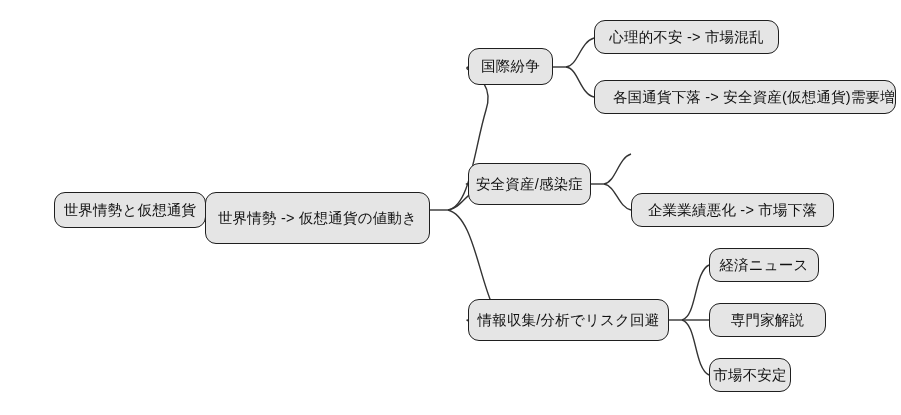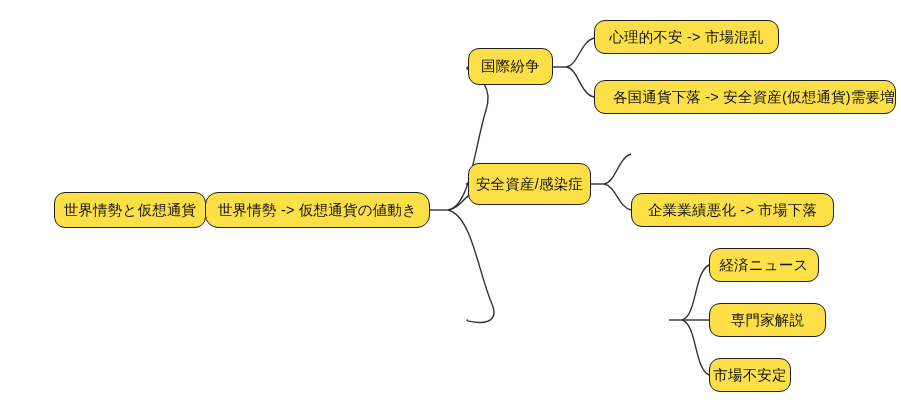--- a/index.html
+++ b/index.html
@@ -30,21 +30,21 @@
     fill: none;
     stroke: #333333;
     stroke-width: 1.4;
   }
   .node {
     position: absolute;
     box-sizing: border-box;
     display: flex;
     align-items: center;
     justify-content: center;
-    background: #fde047;
+    background: #e5e5e5;
     border: 1.6px solid #1f1f1f;
     border-radius: 11px;
     color: #111111;
     font-size: 14.5px;
     line-height: 1;
     white-space: nowrap;
     letter-spacing: 0.2px;
   }
   .node-label {
     display: block;
@@ -86,41 +86,44 @@
 
     <line x1="682" y1="320" x2="709" y2="320"></line>
 
     <path d="M682,320 C697,324 694,368 709,375"></path>
   </svg>
 
   <div class="node" style="left:10px; top:192px; width:152px; height:36px;margin-left:44px;">
     <span class="node-label">世界情勢と仮想通貨</span>
   </div>
 
-  <div class="node" style="left:205px; top:192px; width:225px; height:36px;border-radius:13px;">
+  <div class="node" style="left:205px; top:192px; width:225px; height:52px;">
     <span class="node-label">世界情勢 -&gt; 仮想通貨の値動き</span>
   </div>
 
   <div class="node" style="left:468px; top:48px; width:85px; height:37px;">
     <span class="node-label">国際紛争</span>
   </div>
   <div class="node" style="left:594px; top:20px; width:185px; height:34px;">
     <span class="node-label">心理的不安 -&gt; 市場混乱</span>
   </div>
   <div class="node" style="left:594px; top:80px; width:302px; height:34px;justify-content:flex-end;">
     <span class="node-label">各国通貨下落 -&gt; 安全資産(仮想通貨)需要増</span>
   </div>
 
   <div class="node" style="left:468px; top:163px; width:123px; height:42px;">
     <span class="node-label">安全資産/感染症</span>
   </div>
   <div class="node" style="left:631px; top:193px; width:203px; height:34px;">
     <span class="node-label">企業業績悪化 -&gt; 市場下落</span>
   </div>
 
+  <div class="node" style="left:468px; top:299px; width:201px; height:42px;">
+    <span class="node-label">情報収集/分析でリスク回避</span>
+  </div>
   <div class="node" style="left:709px; top:248px; width:110px; height:34px;">
     <span class="node-label">経済ニュース</span>
   </div>
   <div class="node" style="left:709px; top:303px; width:117px; height:34px;">
     <span class="node-label">専門家解説</span>
   </div>
   <div class="node" style="left:709px; top:358px; width:82px; height:34px;">
     <span class="node-label">市場不安定</span>
   </div>
 

